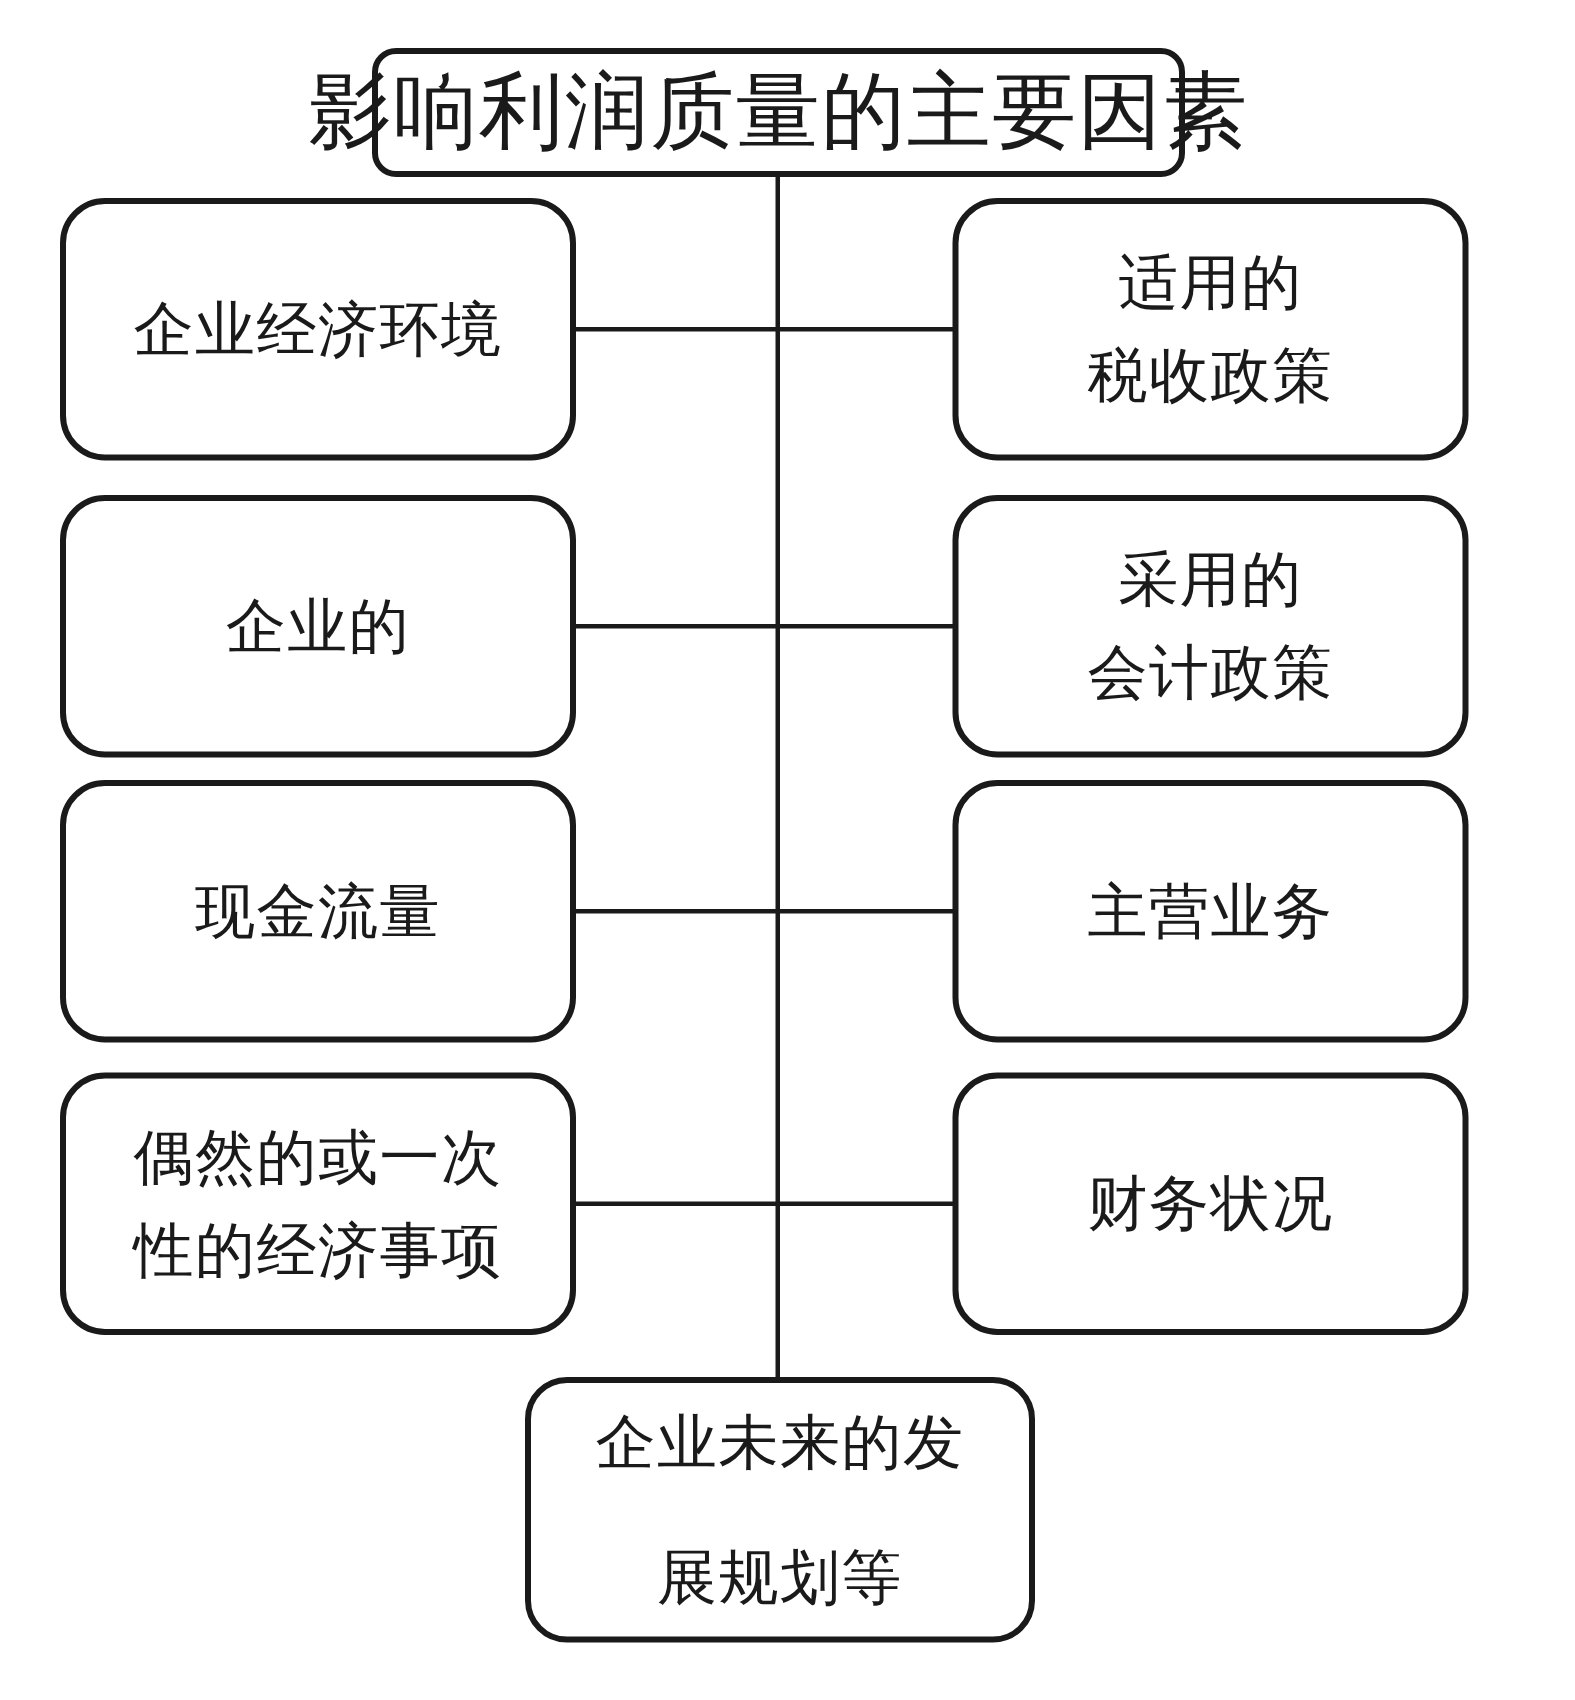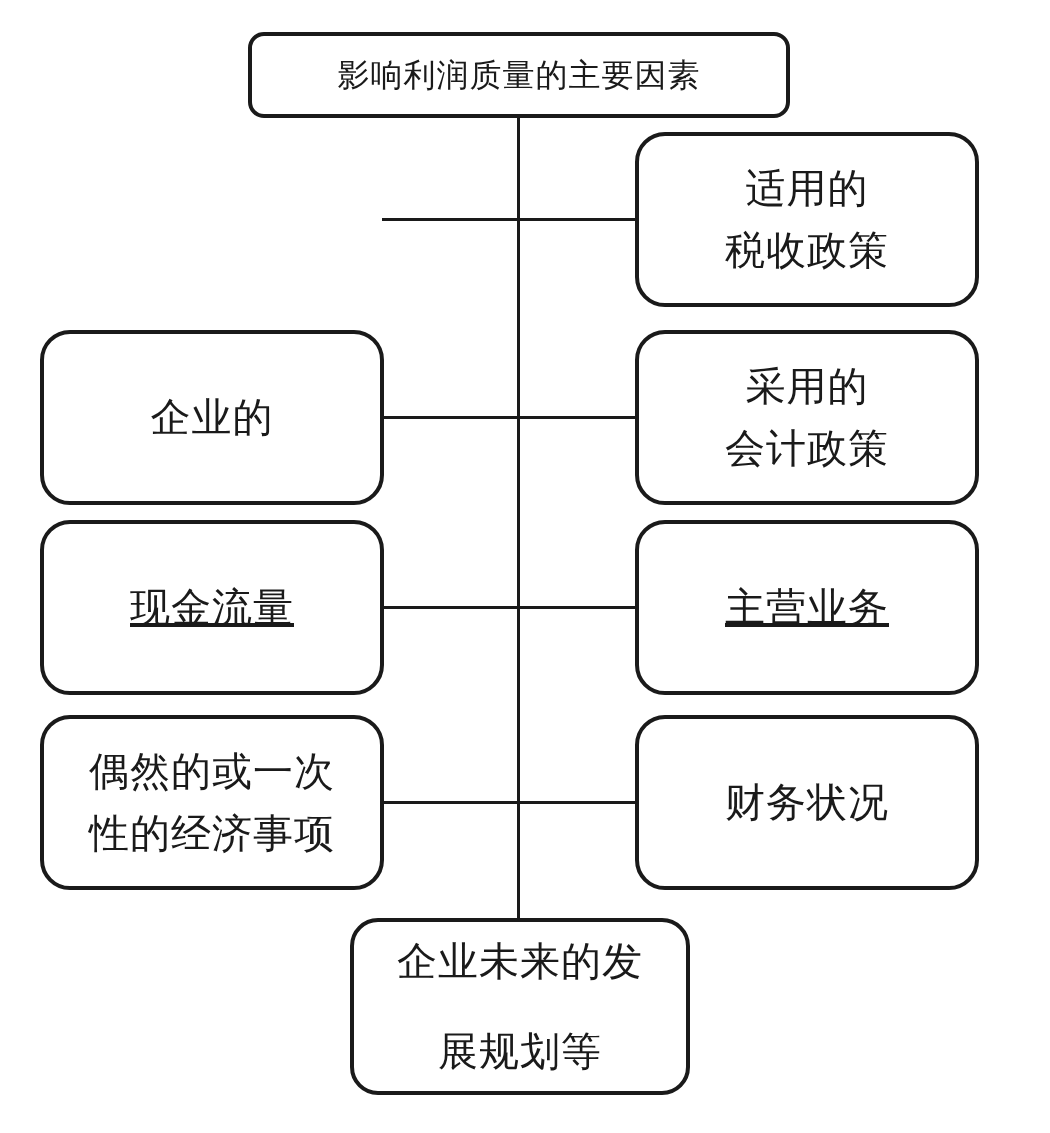--- a/index.html
+++ b/index.html
@@ -36,32 +36,32 @@
     font-size:40px;
     line-height:62px;
     white-space:nowrap;
     letter-spacing:1px;
   }
   .title-node{
     left:248px; top:32px; width:542px; height:86px;
     border-radius:16px;
   }
   .title-node .line{
-    font-size:32px;
+    font-size:56px;
     line-height:46px;
   }
   .side-node{
     width:344px; height:175px;
     border-radius:30px;
   }
   .left-node{ left:40px; }
   .right-node{ left:635px; }
   .row1{ top:132px; }
   .row2{ top:330px; }
-  .row3{ top:520px;text-decoration:underline; }
+  .row3{ top:520px; }
   .row4{ top:715px; }
   .bottom-node{
     left:350px; top:918px; width:340px; height:177px;
     border-radius:28px;
     gap:28px;
   }
   .connector{
     position:absolute;
     background:var(--line-color);
     z-index:1;
@@ -85,20 +85,23 @@
   <div class="connector vline"></div>
   <div class="connector hline h1"></div>
   <div class="connector hline h2"></div>
   <div class="connector hline h3"></div>
   <div class="connector hline h4"></div>
 
   <div class="node title-node">
     <div class="line">影响利润质量的主要因素</div>
   </div>
 
+  <div class="node side-node left-node row1">
+    <div class="line">企业经济环境</div>
+  </div>
 
   <div class="node side-node left-node row2">
     <div class="line">企业的</div>
   </div>
 
   <div class="node side-node left-node row3">
     <div class="line">现金流量</div>
   </div>
 
   <div class="node side-node left-node row4">

